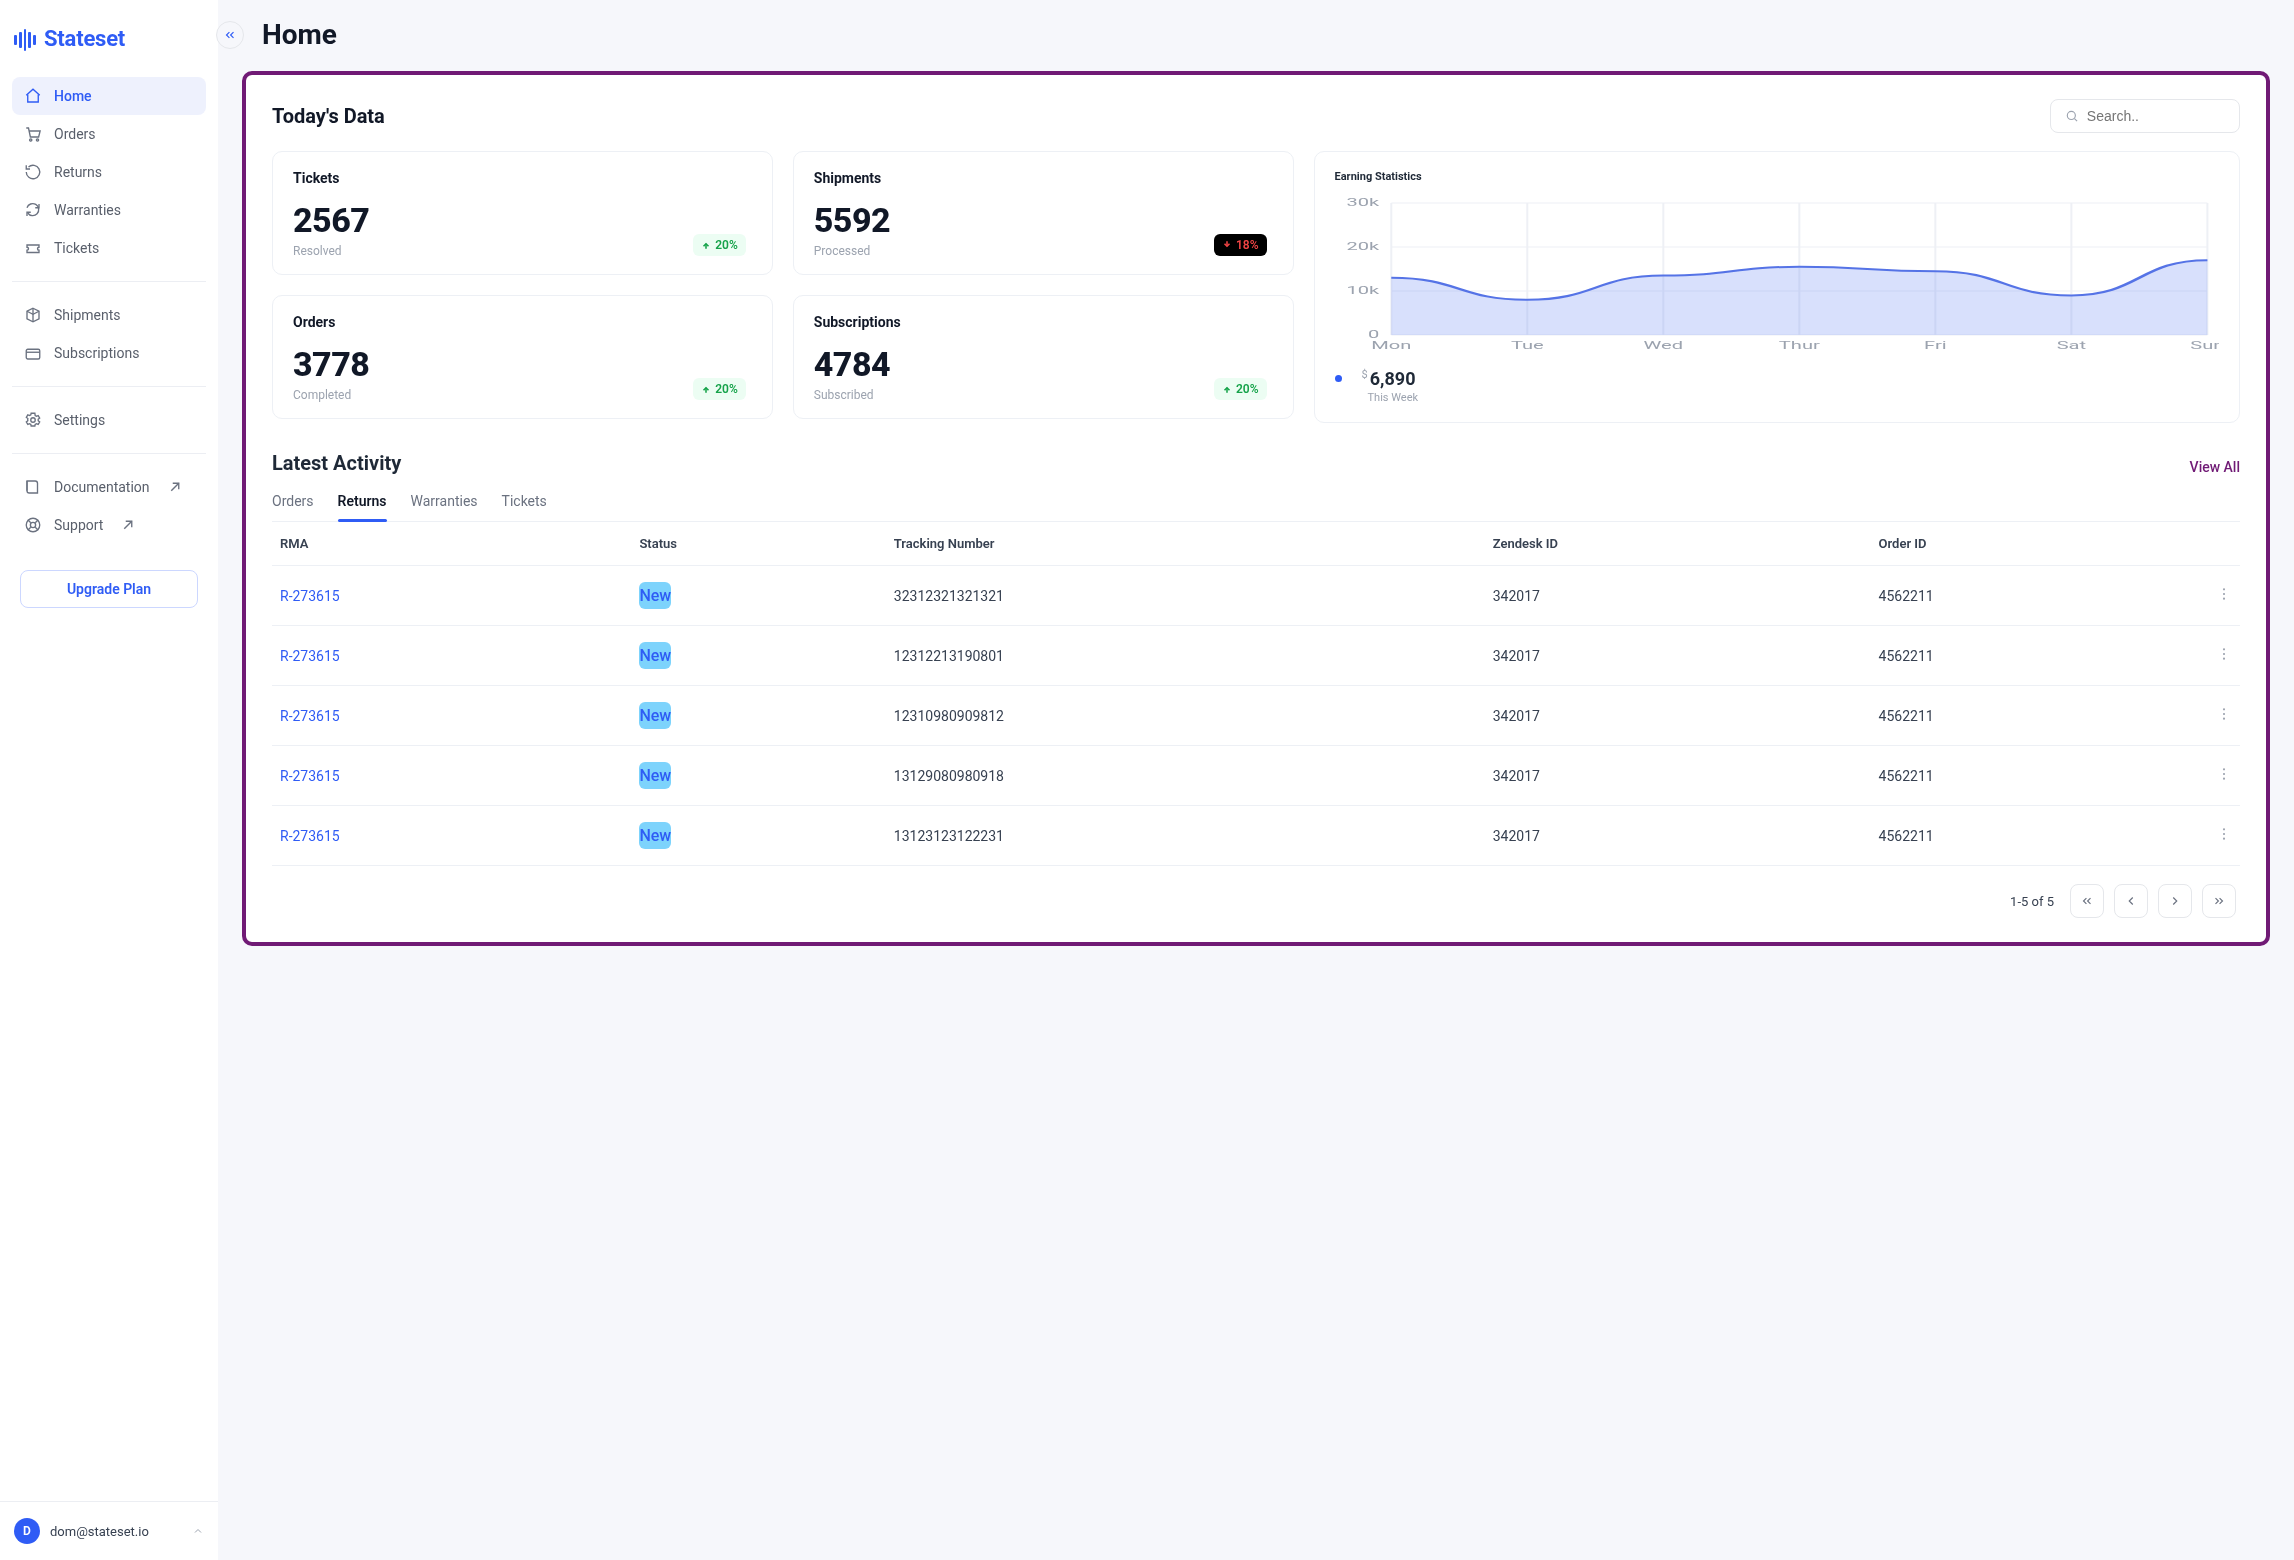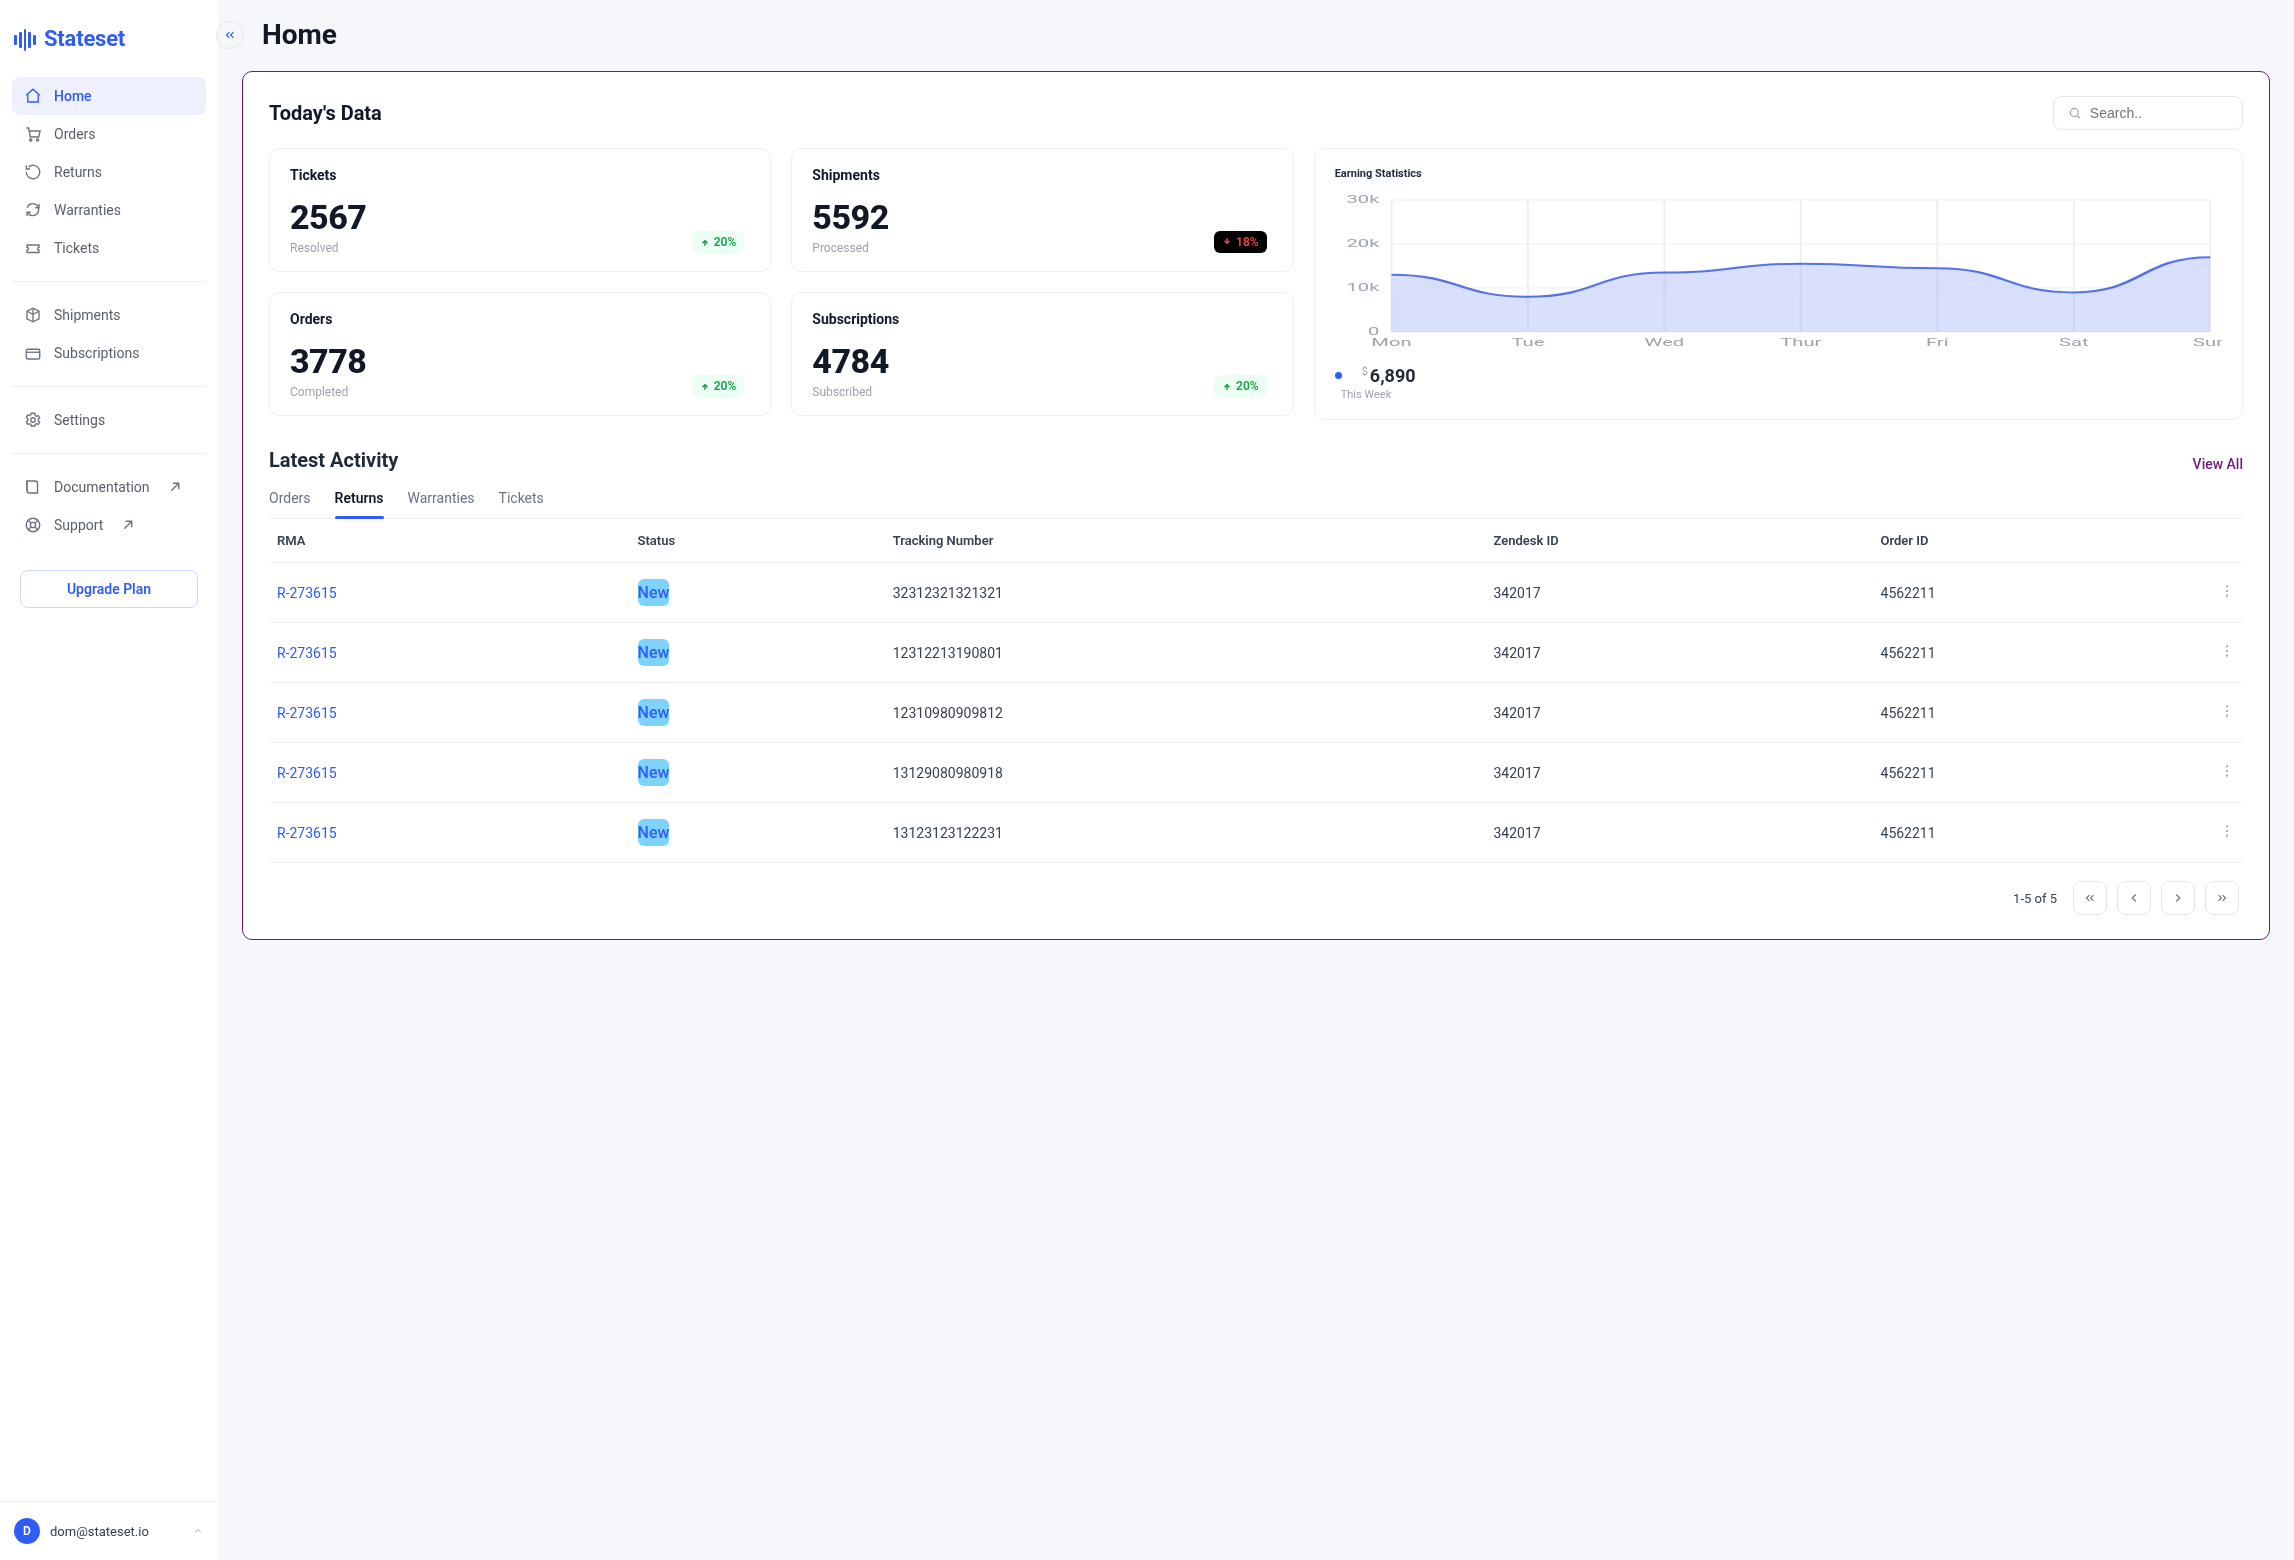--- a/index.html
+++ b/index.html
@@ -61,21 +61,21 @@
 .topbar { display:flex; align-items:center; gap:18px; padding: 18px 24px 6px 12px; }
 .collapse-btn {
   width:28px; height:28px; border-radius:50%; background:#f6f7fb;
   border:1px solid #e5e7eb; display:flex; align-items:center; justify-content:center;
   cursor:pointer; margin-left:-14px; position:relative; z-index:2;
 }
 .collapse-btn svg { width:14px; height:14px; stroke:#2f5cf5; stroke-width:2; fill:none; }
 .page-title { font-size:28px; font-weight:700; color:#111827; }
 
 .content { padding: 14px 24px 24px 24px; }
-.panel { background:#fff; border-radius:10px; padding:24px 26px; border:1px solid #701a75; }
+.panel { background:#fff; border-radius:10px; padding:24px 26px; border:4px solid #701a75; }
 
 .section-head { display:flex; align-items:center; justify-content:space-between; margin-bottom:18px; }
 .section-title { font-size:20px; font-weight:700; color:#111827; }
 .search-box {
   display:flex; align-items:center; gap:8px;
   border:1px solid #e5e7eb; border-radius:8px; padding:8px 14px; width:190px;
   color:#9ca3af; background:#fff;
 }
 .search-box input { border:none; outline:none; font-size:14px; width:100%; background:transparent; color:#374151; }
 .search-box svg { width:16px; height:16px; stroke:#9ca3af; fill:none; stroke-width:2; }
@@ -95,21 +95,21 @@
 .stat-delta.down { color:#ef4444; background:#000000; }
 .stat-delta svg { width:10px; height:10px; stroke:currentColor; stroke-width:2.5; fill:none; }
 
 .chart-card { border:1px solid #edf0f5; border-radius:10px; padding:18px 20px; }
 .chart-title { font-size:11px; font-weight:700; margin-bottom:14px; }
 .chart-svg { width:100%; height:160px; }
 .chart-total-row { display:flex; align-items:center; gap:20px; margin-top:8px; }
 .dot { width:7px; height:7px; border-radius:50%; background:#2f5cf5; }
 .chart-total-val { font-size:18px; font-weight:700; }
 .chart-total-val sup { font-size:11px; color:#9ca3af; font-weight:400; margin-right:2px; }
-.chart-total-sub { font-size:11px; color:#9ca3af; margin-left:6px; margin-top:2px; }
+.chart-total-sub { font-size:11px; color:#9ca3af; margin-left:33px; margin-top:2px; }
 .chart-axis-label { font-size:10px; fill:#9ca3af; }
 .chart-grid { stroke:#eef0f5; stroke-width:1; }
 .chart-area { fill:rgba(100,130,245,0.25); }
 .chart-line { stroke:#5573e6; stroke-width:2; fill:none; }
 
 
 .activity-top { display:flex; align-items:flex-end; justify-content:space-between; margin-top:28px; }
 .activity-title { font-size:20px; font-weight:700; }
 .view-all { color:#701a75; font-weight:500; font-size:14px; cursor:pointer; }
 .tabs { display:flex; gap:24px; border-bottom:1px solid #edf0f5; margin-top:12px; }

